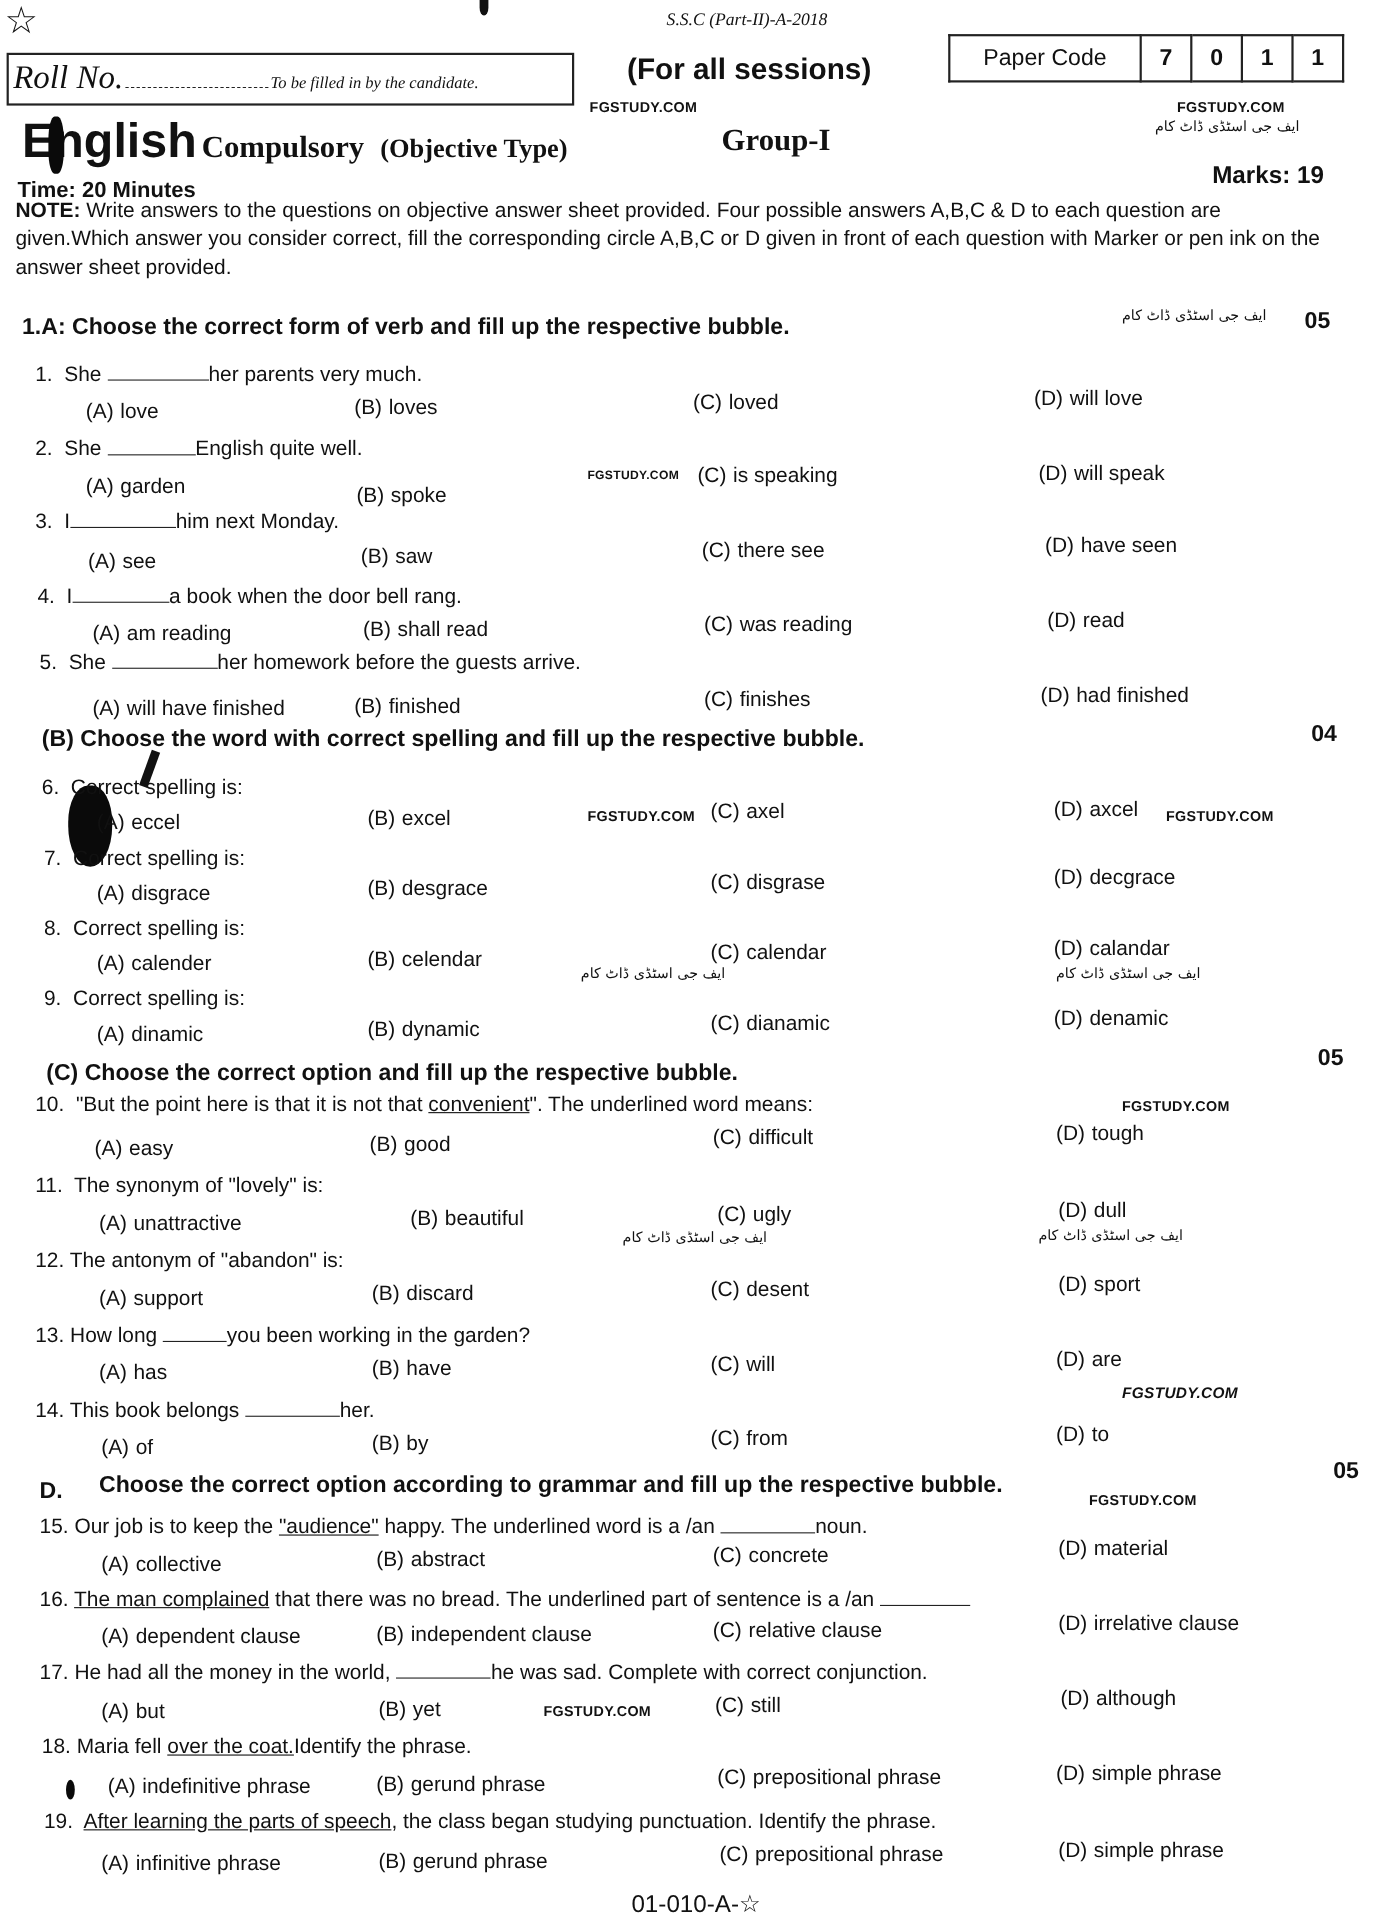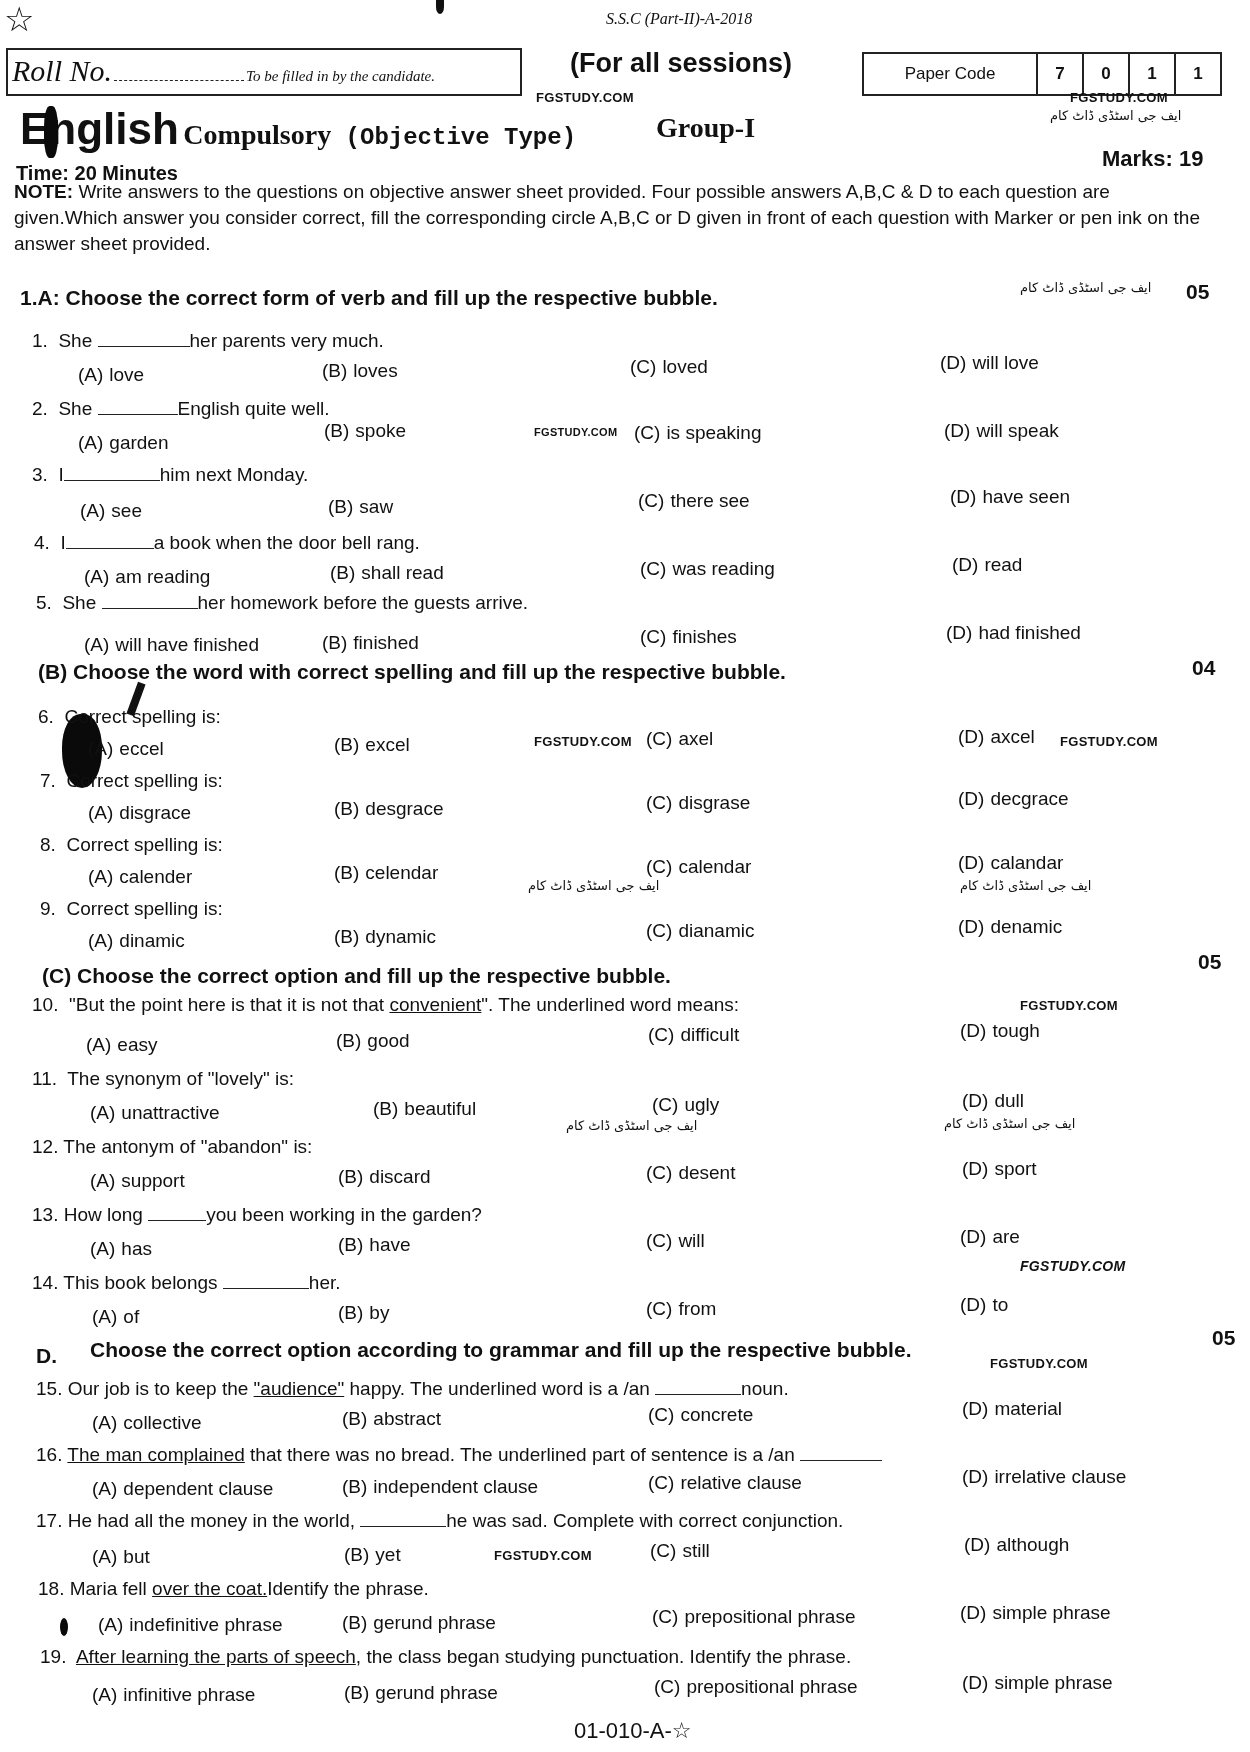--- a/index.html
+++ b/index.html
@@ -5,21 +5,21 @@
   html, body { margin:0; padding:0; background:#ffffff; }
   body { width:1250px; height:1752px; position:relative; overflow:hidden; color:#111; font-family:"Liberation Sans", sans-serif; }
   .abs { position:absolute; white-space:nowrap; }
   .star { font-size:34px; line-height:1; font-family:"DejaVu Sans", sans-serif; }
   .header-code { font-family:"Liberation Serif", serif; font-style:italic; font-size:16px; }
   .roll-box { border:2px solid #222; height:44px; width:512px; }
   .roll-label { font-family:"Liberation Serif", serif; font-style:italic; font-size:30px; }
   .roll-line { display:inline-block; width:130px; border-bottom:1.5px dashed #222; margin:0 2px; vertical-align:baseline; }
   .roll-note { font-family:"Liberation Serif", serif; font-style:italic; font-size:15px; }
   .sessions { font-size:27px; font-weight:bold; }
-  .pc-table { border-collapse:collapse; font-size:17px;margin-top:21px; }
+  .pc-table { border-collapse:collapse; font-size:21px; }
   .pc-table td { border:2px solid #222; height:40px; text-align:center; padding:0; }
   .pc-label { width:172px; }
   .pc-digit { width:44px; font-weight:bold; }
   .wm { font-size:13px; font-weight:bold; letter-spacing:0.3px; }
   .urdu { font-size:13px; direction:rtl; font-family:"DejaVu Sans", sans-serif; }
   .title-english { font-size:44px; font-weight:bold; }
   .title-serif { font-family:"Liberation Serif", serif; font-weight:bold; font-size:28px; }
   .title-serif2 { font-family:"Liberation Serif", serif; font-weight:bold; font-size:24px; }
   .marks { font-size:22px; font-weight:bold; }
   .time { font-size:20px; font-weight:bold; }
@@ -60,21 +60,21 @@
     <td class="pc-digit">1</td>
   </tr>
 </tbody>
   </table>
 <div class="abs wm" style="left:1070px; top:90px;">FGSTUDY.COM</div>
 <div class="abs urdu" style="left:1050px; top:108px;">ایف جی اسٹڈی ڈاٹ کام</div>
 
 <div class="abs" style="left:20px; top:104px;">
   <span class="title-english">English</span>
   <span class="title-serif">Compulsory</span>
-  <span class="title-serif2" style="margin-left:10px;font-family:Liberation Mono, monospace;">(Objective Type)</span>
+  <span class="title-serif2" style="margin-left:10px;">(Objective Type)</span>
 </div>
 <div class="blot" style="left:44px; top:106px; width:14px; height:52px; border-radius:40%;"></div>
 <div class="abs title-serif" style="left:656px; top:112px;">Group-I</div>
 <div class="abs marks" style="left:1102px; top:146px;">Marks: 19</div>
 
 <div class="abs time" style="left:16px; top:162px;">Time: 20 Minutes</div>
 
 <div class="abs note" style="left:14px; top:179px;">
   <b>NOTE:</b><span> Write answers to the questions on objective answer sheet provided. Four possible answers A,B,C &amp; D to each question are given.Which answer you consider correct, fill the corresponding circle A,B,C or D given in front of each question with Marker or pen ink on the answer sheet provided.</span>
 </div>
@@ -88,21 +88,21 @@
 </div>
 <div class="abs opt" style="left:78px; top:364px;"><span class="letter">(A)</span><span>love</span></div>
 <div class="abs opt" style="left:322px; top:360px;"><span class="letter">(B)</span><span>loves</span></div>
 <div class="abs opt" style="left:630px; top:356px;"><span class="letter">(C)</span><span>loved</span></div>
 <div class="abs opt" style="left:940px; top:352px;"><span class="letter">(D)</span><span>will love</span></div>
 
 <div class="abs q" style="left:32px; top:398px;">
   <span>2.</span>&nbsp; <span>She </span><span class="blank" style="width:80px;"></span><span>English quite well.</span>
 </div>
 <div class="abs opt" style="left:78px; top:432px;"><span class="letter">(A)</span><span>garden</span></div>
-<div class="abs opt" style="left:324px; top:420px;"><span class="letter">(B)</span><span>spoke</span></div>
+<div class="abs opt" style="left:324px; top:440px;"><span class="letter">(B)</span><span>spoke</span></div>
 <div class="abs wm" style="left:534px; top:426px; font-size:11px;">FGSTUDY.COM</div>
 <div class="abs opt" style="left:634px; top:422px;"><span class="letter">(C)</span><span>is speaking</span></div>
 <div class="abs opt" style="left:944px; top:420px;"><span class="letter">(D)</span><span>will speak</span></div>
 
 <div class="abs q" style="left:32px; top:464px;">
   <span>3.</span>&nbsp; <span>I</span><span class="blank" style="width:96px;"></span><span>him next Monday.</span>
 </div>
 <div class="abs opt" style="left:80px; top:500px;"><span class="letter">(A)</span><span>see</span></div>
 <div class="abs opt" style="left:328px; top:496px;"><span class="letter">(B)</span><span>saw</span></div>
 <div class="abs opt" style="left:638px; top:490px;"><span class="letter">(C)</span><span>there see</span></div>

